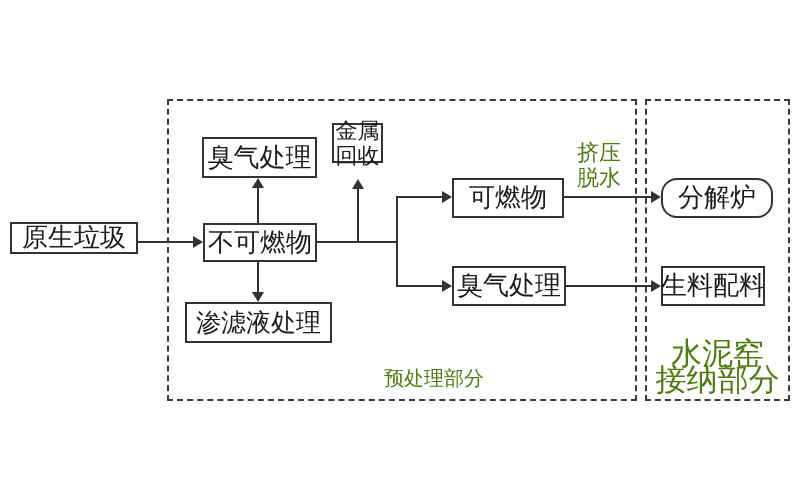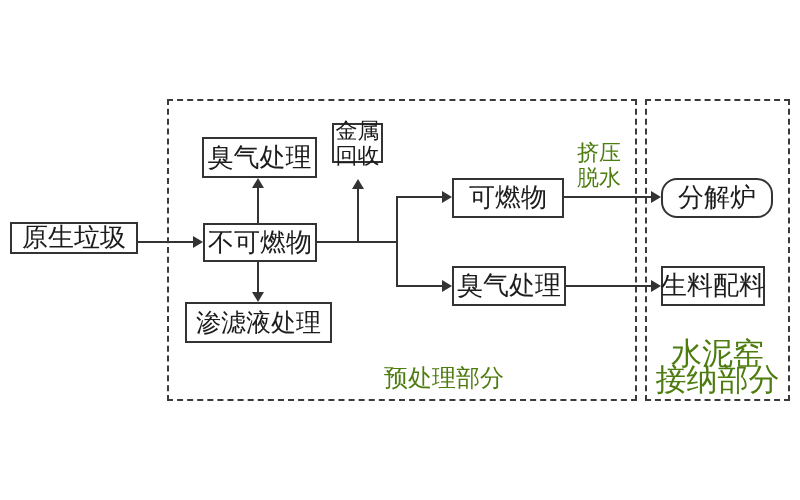--- a/index.html
+++ b/index.html
@@ -45,21 +45,21 @@
                       flex-direction: column; font-size: 22px; line-height: 25px; }
   #n-combustible    { left: 452px; top: 178px; width: 112px; height: 40px; }
   #n-noncombustible { left: 452px; top: 266px; width: 114px; height: 40px; }
   #n-furnace        { left: 661px; top: 178px; width: 112px; height: 40px; border-radius: 16px; }
   #n-rawmeal        { left: 661px; top: 266px; width: 104px; height: 40px; }
 
   
   .flabel { position: absolute; color: #4d7c0f; }
   #lbl-squeeze   { left: 566px; top: 140px; width: 66px;
                    text-align: center; font-size: 22px; line-height: 25px; }
-  #lbl-pretreat  { left: 384px; top: 365px; font-size: 24px; line-height: 26px; }
+  #lbl-pretreat  { left: 384px; top: 365px; font-size: 20px; line-height: 26px; }
   #lbl-cement    { left: 645px; top: 341px; width: 145px;
                    text-align: center; font-size: 31px; line-height: 26px; }
 
   
   .cline { position: absolute; background: #333333; }
   #l-raw-sort       { left: 138px; top: 241px; width: 57px; height: 2px; }
   #l-sort-odor      { left: 257px; top: 188px; width: 2px;  height: 35px; }
   #l-sort-leach     { left: 257px; top: 262px; width: 2px;  height: 30px; }
   #l-sort-junc      { left: 317px; top: 241px; width: 81px; height: 2px; }
   #l-metal-up       { left: 357px; top: 189px; width: 2px;  height: 53px; }

